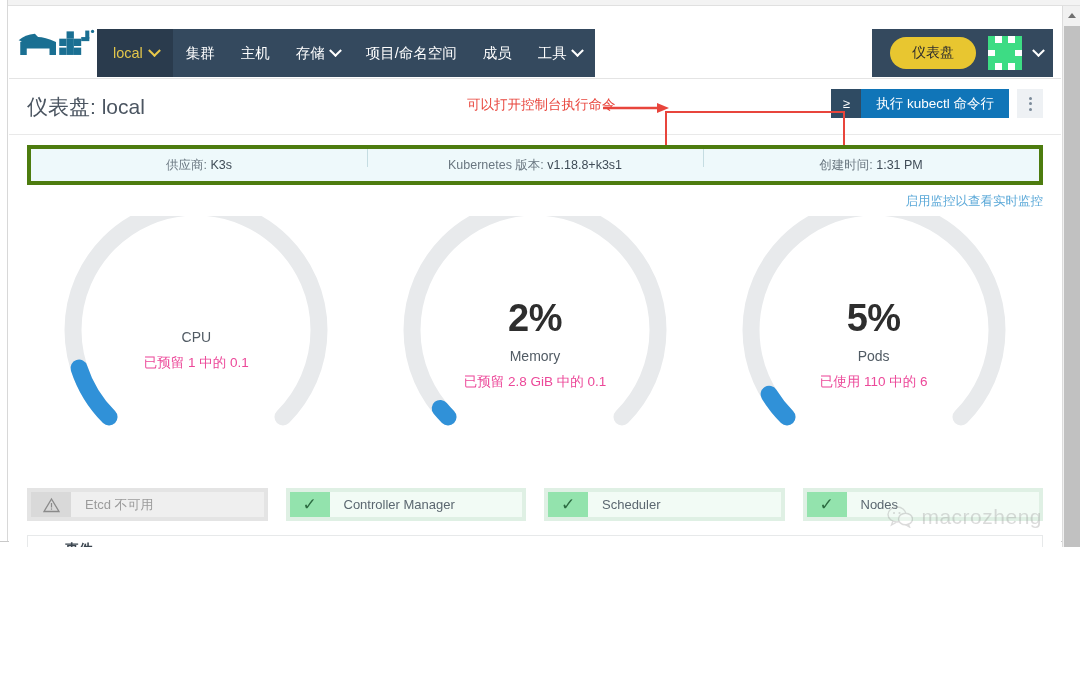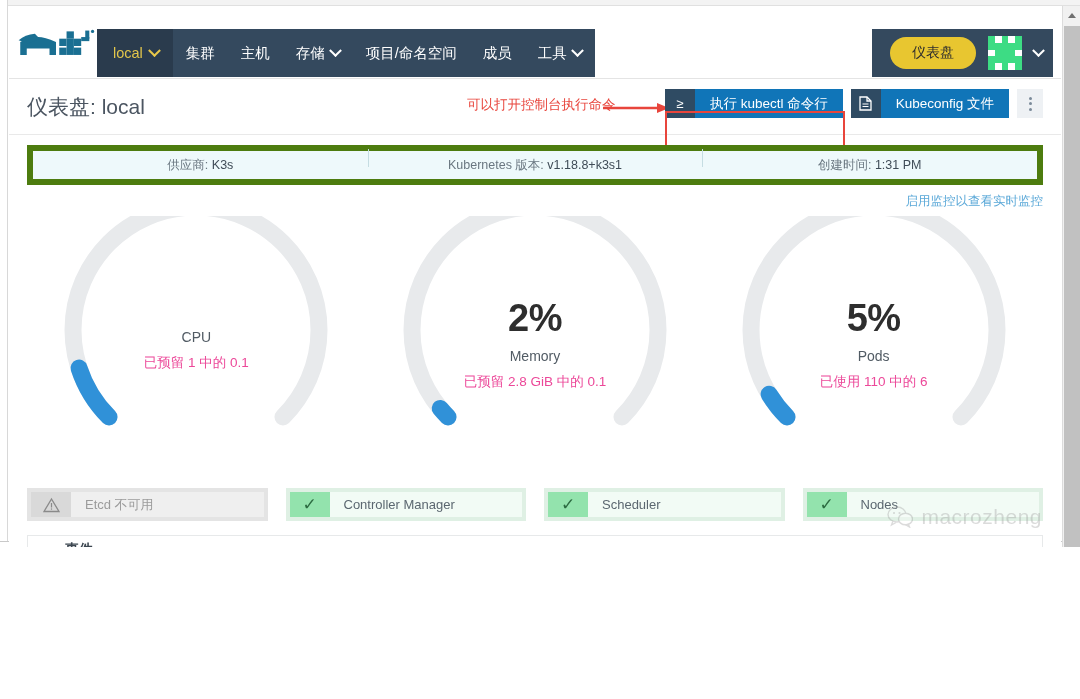--- a/index.html
+++ b/index.html
@@ -233,21 +233,21 @@
     color: #3ca6d4;
     font-size: 17px;
     cursor: pointer; line-height: 1;
   }
 
   
   .infostrip {
     margin-top: 10px;
     height: 40px;
     background: #eef9fb;
-    border: 6px solid #4d7c0f;
+    border: 4px solid #4d7c0f;
     display: flex; align-items: center;
   }
   .infostrip .cell {
     flex: 1;
     text-align: center;
     font-size: 12.5px;
     color: #6a7781;
     position: relative;
   }
   .infostrip .cell + .cell::before {
@@ -480,31 +480,20 @@
       <svg class="annot-arrow" viewBox="0 0 66 10">
         <line x1="0" y1="5" x2="54" y2="5" stroke="#e8453c" stroke-width="2.5"></line>
         <polygon points="54,0 66,5 54,10" fill="#e8453c"></polygon>
       </svg>
 
       <div class="title-actions">
         <div class="btn-split">
           <div class="ic">≥</div>
           <div class="lb">执行 kubectl 命令行</div>
         </div>
-        <div class="btn-split">
-          <div class="ic">
-            <svg width="13" height="15" viewBox="0 0 13 15">
-              <path d="M1 1 h7 l4 4 v9 h-11 z" fill="none" stroke="#ffffff" stroke-width="1.3"></path>
-              <path d="M8 1 v4 h4" fill="none" stroke="#ffffff" stroke-width="1.3"></path>
-              <line x1="3.5" y1="8" x2="9.5" y2="8" stroke="#ffffff" stroke-width="1"></line>
-              <line x1="3.5" y1="10.5" x2="9.5" y2="10.5" stroke="#ffffff" stroke-width="1"></line>
-            </svg>
-          </div>
-          <div class="lb">Kubeconfig 文件</div>
-        </div>
         <div class="btn-dots">
           <span></span>
           <span></span>
           <span></span>
         </div>
       </div>
     </div>
 
     <div class="annot-box"></div>
 

